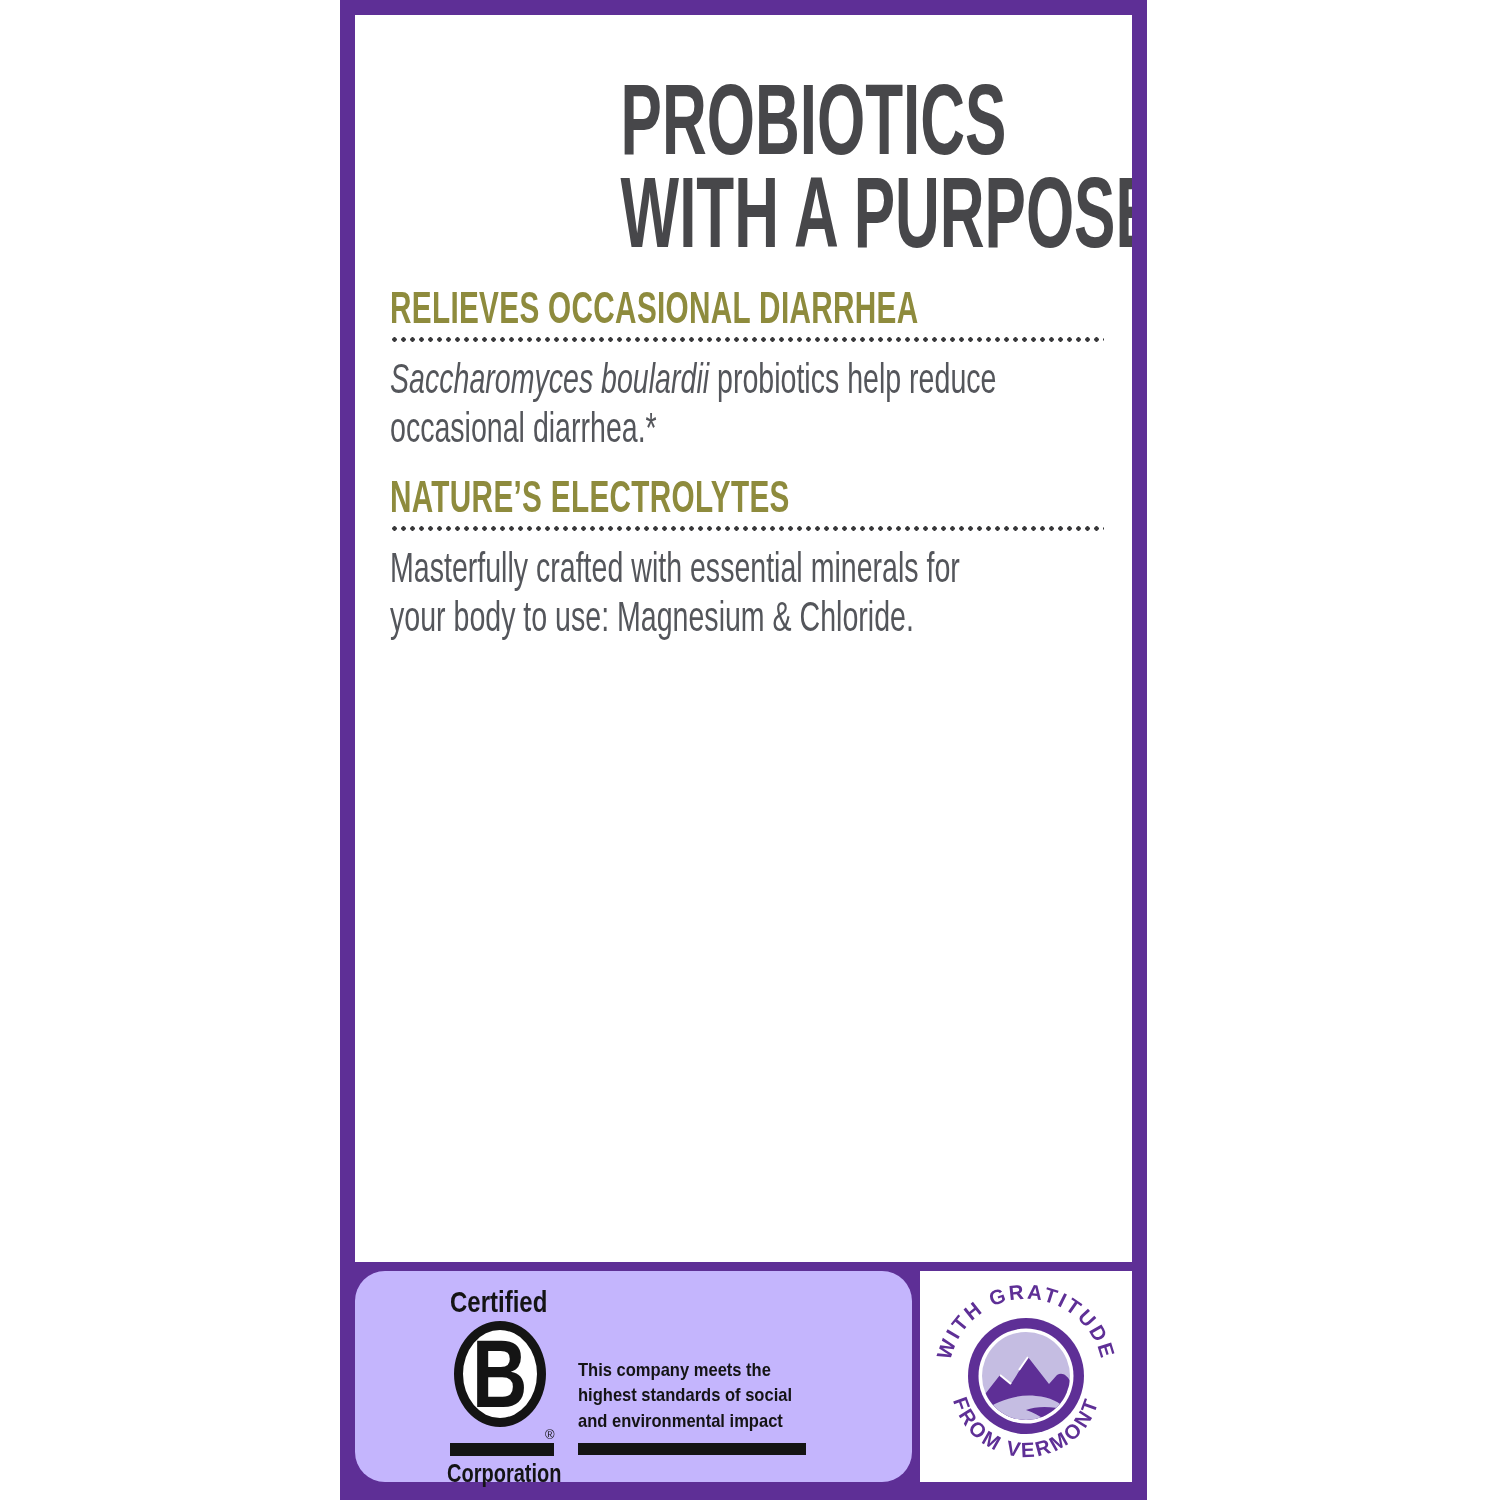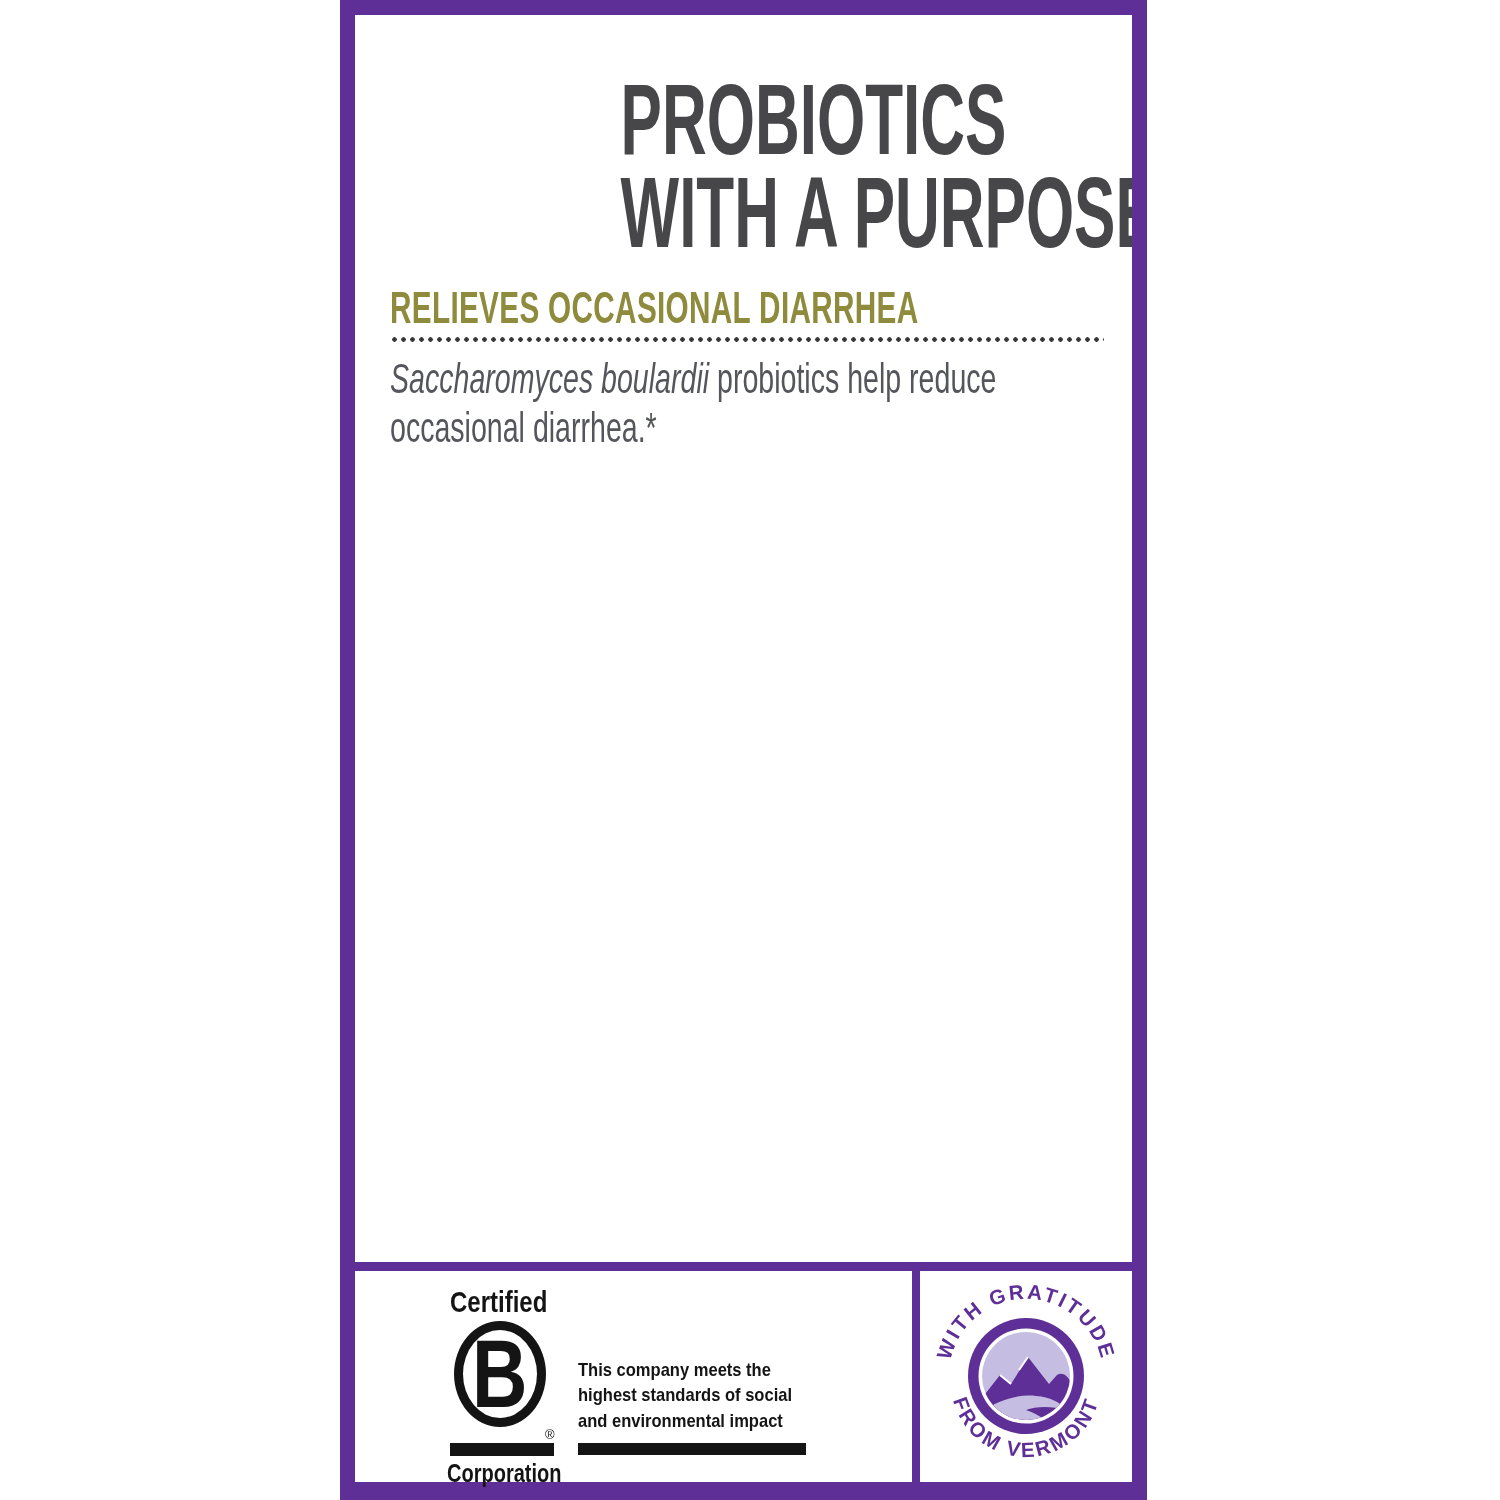--- a/index.html
+++ b/index.html
@@ -28,21 +28,21 @@
               letter-spacing:0.5px;width:155%;transform:scaleX(0.66);transform-origin:0 0;white-space:nowrap;}
   .benefit h2 sup{font-size:58%;vertical-align:super;}
   .dots{height:5px;margin:7px 0 12px 0;
         background-image:radial-gradient(circle, #38383a 2.1px, transparent 2.4px);
         background-size:9px 5px;background-repeat:repeat-x;background-position:0 50%;}
   .benefit p{color:var(--body-gray);font-size:42px;line-height:1.17;font-weight:400;
              white-space:pre-line;width:148%;transform:scaleX(0.68);transform-origin:0 0;}
   .benefit p em{font-style:italic;}
 
   
-  .bcorp-panel{position:absolute;left:15px;top:1271px;width:557px;height:211px;background:#ffffff;}
+  .bcorp-panel{position:absolute;left:15px;top:1271px;width:557px;height:211px;background:#c4b5fd;border-radius:30px;}
   .vermont-panel{position:absolute;left:580px;top:1271px;width:212px;height:211px;background:#fff;}
 
   
   .certified{position:absolute;left:95px;top:14px;font-size:30px;font-weight:700;color:var(--ink);
              transform:scaleX(0.80);transform-origin:0 0;white-space:nowrap;}
   .b-circle{position:absolute;left:99px;top:50px;width:92px;height:106px;border:9px solid var(--ink);
             border-radius:50%;display:flex;align-items:center;justify-content:center;background:#fff;}
   .b-letter{font-size:96px;font-weight:700;color:var(--ink);transform:scale(0.8,1);line-height:1;}
   .registered{position:absolute;left:190px;top:156px;font-size:13px;color:var(--ink);}
   .b-bar{position:absolute;left:95px;top:172px;width:104px;height:13px;background:var(--ink);}
@@ -68,20 +68,26 @@
 WITH A PURPOSE</span></h1>
 
 
       <section class="benefit">
         <h2><span>RELIEVES OCCASIONAL DIARRHEA</span></h2>
         <div class="dots"></div>
         <p><em>Saccharomyces boulardii</em><span> probiotics help reduce
 occasional diarrhea.*</span></p>
       </section>
 
+      <section class="benefit">
+        <h2><span>NATURE’S ELECTROLYTES</span></h2>
+        <div class="dots"></div>
+        <p>Masterfully crafted with essential minerals for
+your body to use: Magnesium &amp; Chloride.</p>
+      </section>
 
     </div>
 
     <div class="bcorp-panel">
       <div class="certified">Certified</div>
       <div class="b-circle">
         <span class="b-letter">B</span>
       </div>
       <span class="registered">®</span>
       <div class="b-bar"></div>

